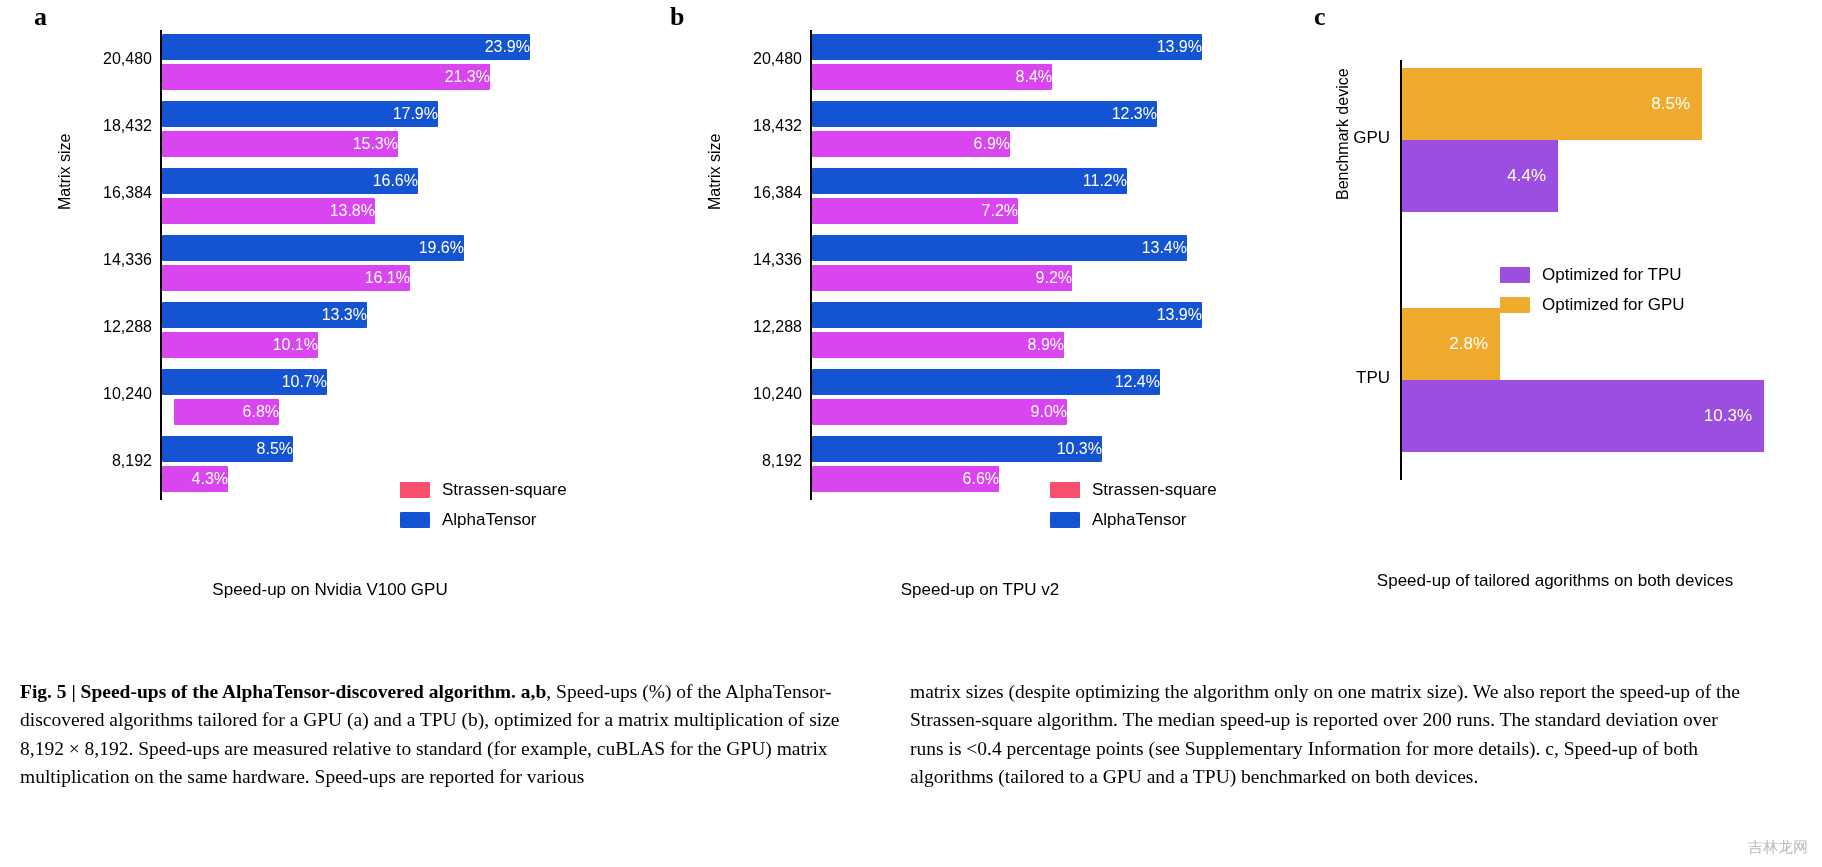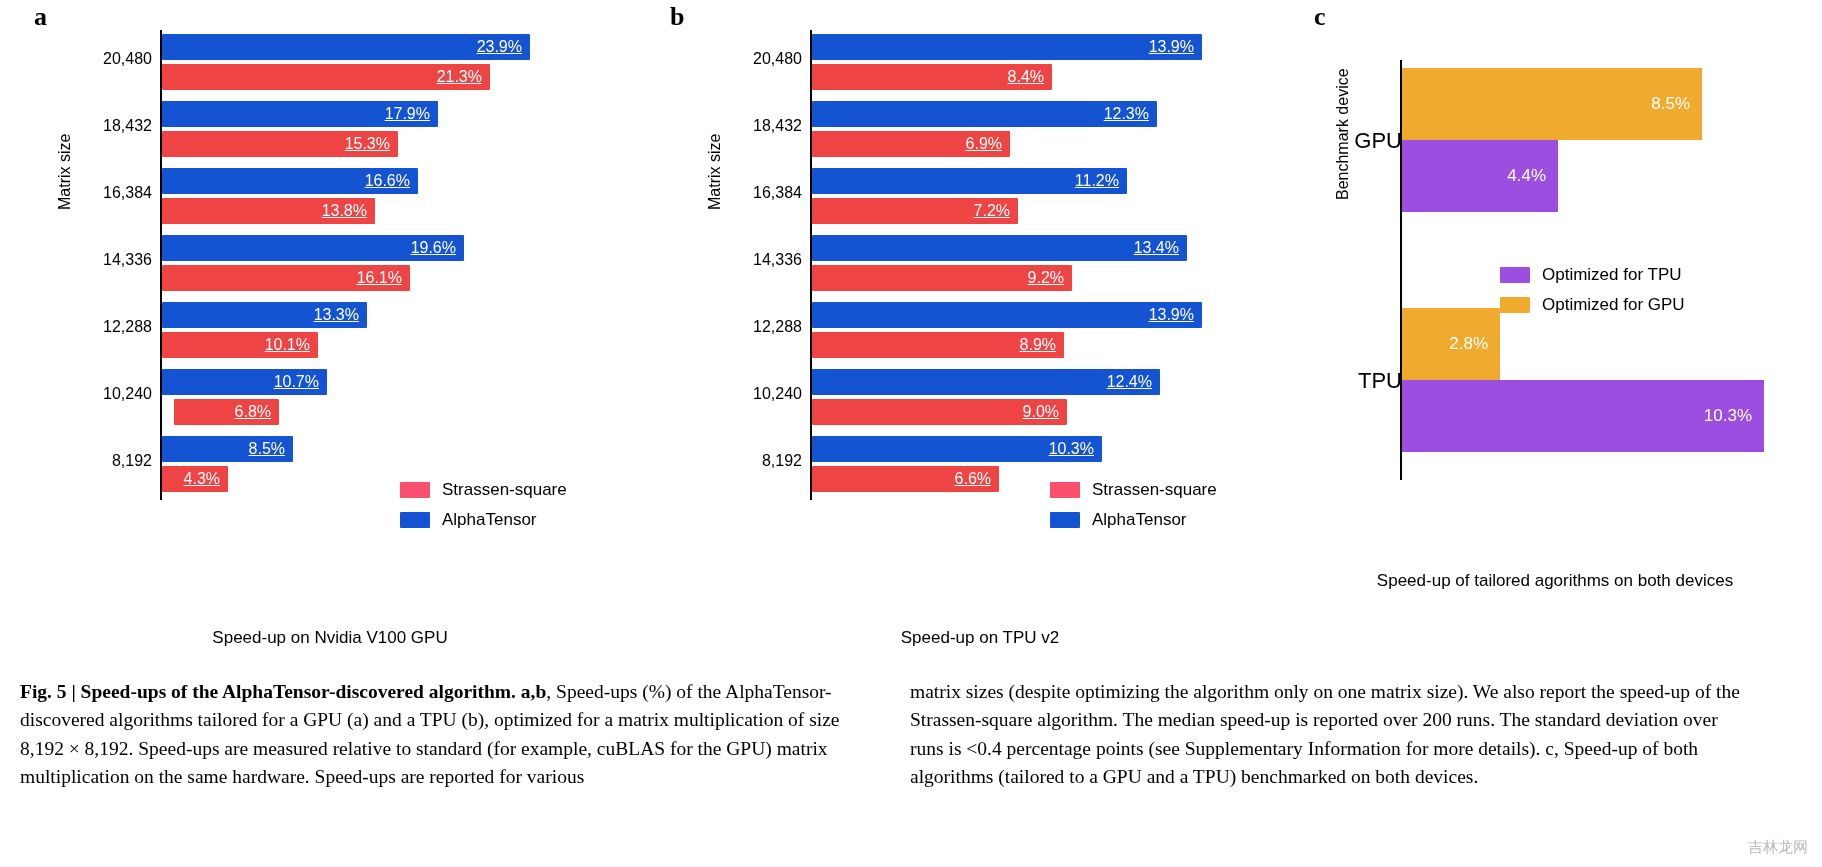--- a/index.html
+++ b/index.html
@@ -22,54 +22,54 @@
   .plot{
     position:absolute;left:150px;top:30px;width:470px;height:470px;
     border-left:2px solid #000;
   }
   .rowgroup{position:absolute;left:0;width:100%;}
   .bar{
     position:absolute;height:26px;border-radius:1px;
     display:flex;align-items:center;justify-content:flex-end;
     color:#fff;font-size:16px;
   }
-  .bar span{padding-right:8px;white-space:nowrap;text-decoration:underline;}
+  .bar span{white-space:nowrap;}
   .bar.blue{background:#1453d1;}
-  .bar.pink{background:#ef4444;}
+  .bar.pink{background:#d946ef;}
   .ylab{
     position:absolute;right:100%;margin-right:10px;
     font-size:16px;white-space:nowrap;text-align:right;
   }
   .axis-title-y{
     position:absolute;left:46px;top:210px;
     transform:rotate(-90deg);transform-origin:left top;
     font-size:16px;white-space:nowrap;
   }
   .axis-title-x{
-    position:absolute;top:580px;width:640px;text-align:center;font-size:17px;margin-top:48px;
+    position:absolute;top:580px;width:640px;text-align:center;font-size:17px;
   }
   .legend{position:absolute;font-size:17px;margin-top:40px;}
   .legend-row{display:flex;align-items:center;margin-bottom:10px;}
   .legend-swatch{width:30px;height:16px;margin-right:12px;border-radius:1px;}
   .legend-label{white-space:nowrap;}
 
   
   .plot-c{
     position:absolute;left:110px;top:60px;width:380px;height:420px;
     border-left:2px solid #000;
   }
   .bar-c{
     position:absolute;height:72px;display:flex;align-items:center;justify-content:flex-end;
     color:#fff;font-size:17px;
   }
   .bar-c span{padding-right:12px;white-space:nowrap;}
   .bar-c.purple{background:#9b4ee0;}
   .bar-c.orange{background:#f0ab2e;}
   .ylab-c{
-    position:absolute;right:100%;margin-right:0;font-size:22px;white-space:nowrap;
+    position:absolute;right:100%;margin-right:12px;font-size:17px;white-space:nowrap;
   }
   .axis-title-yc{
     position:absolute;left:44px;top:200px;
     transform:rotate(-90deg);transform-origin:left top;
     font-size:16px;white-space:nowrap;
   }
   .axis-title-xc{
     position:absolute;top:570px;left:0;width:530px;text-align:center;font-size:17px;line-height:1.35;
   }
   .legend-c{position:absolute;left:210px;top:265px;font-size:17px;}

